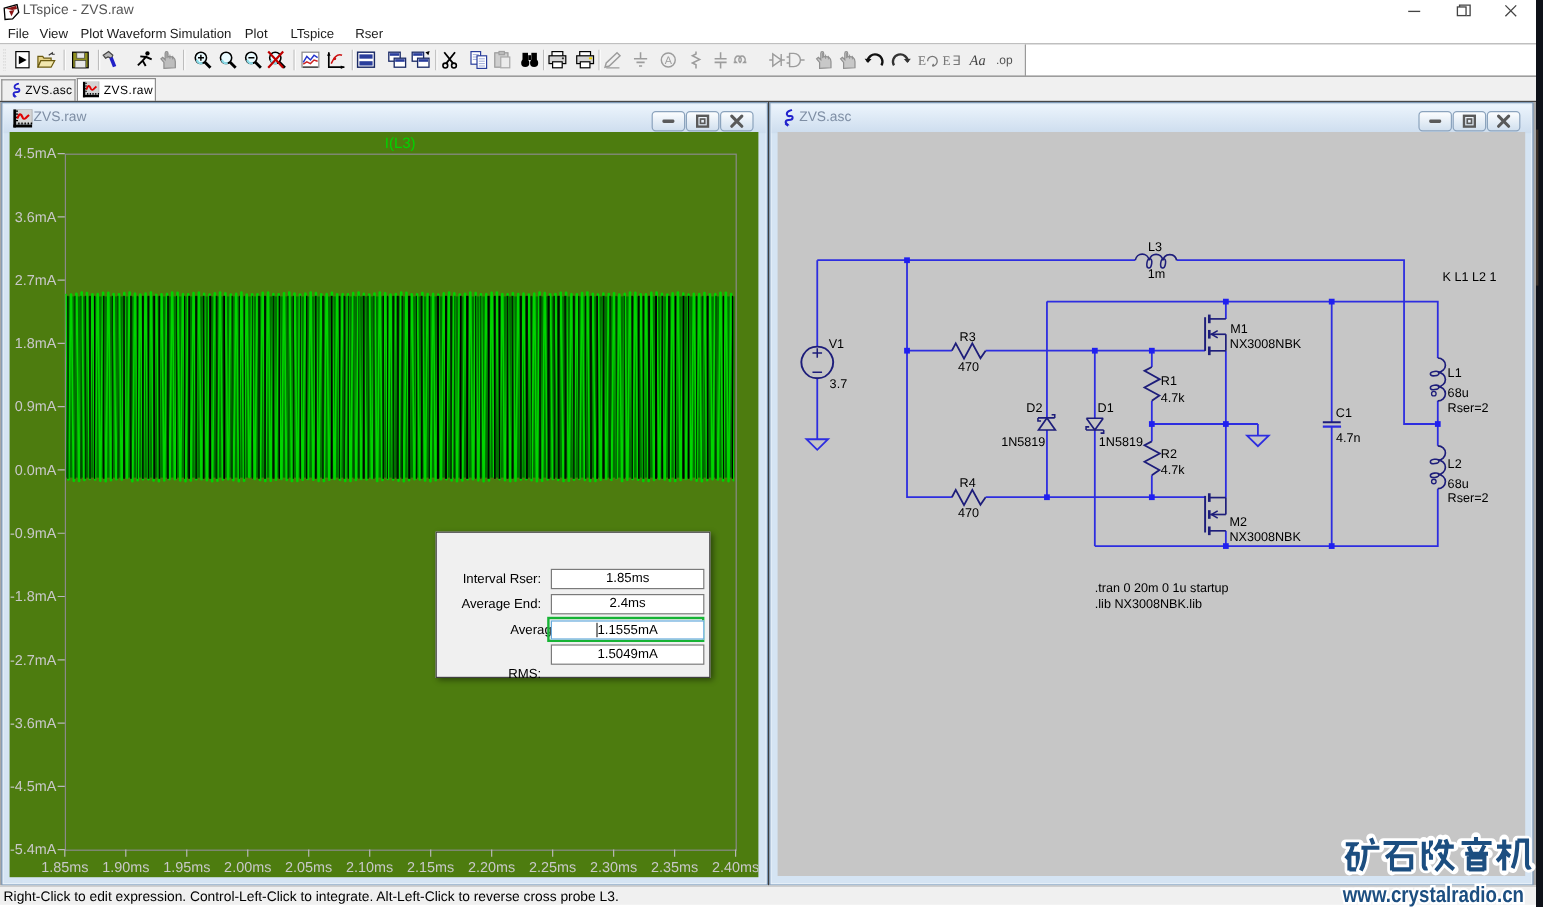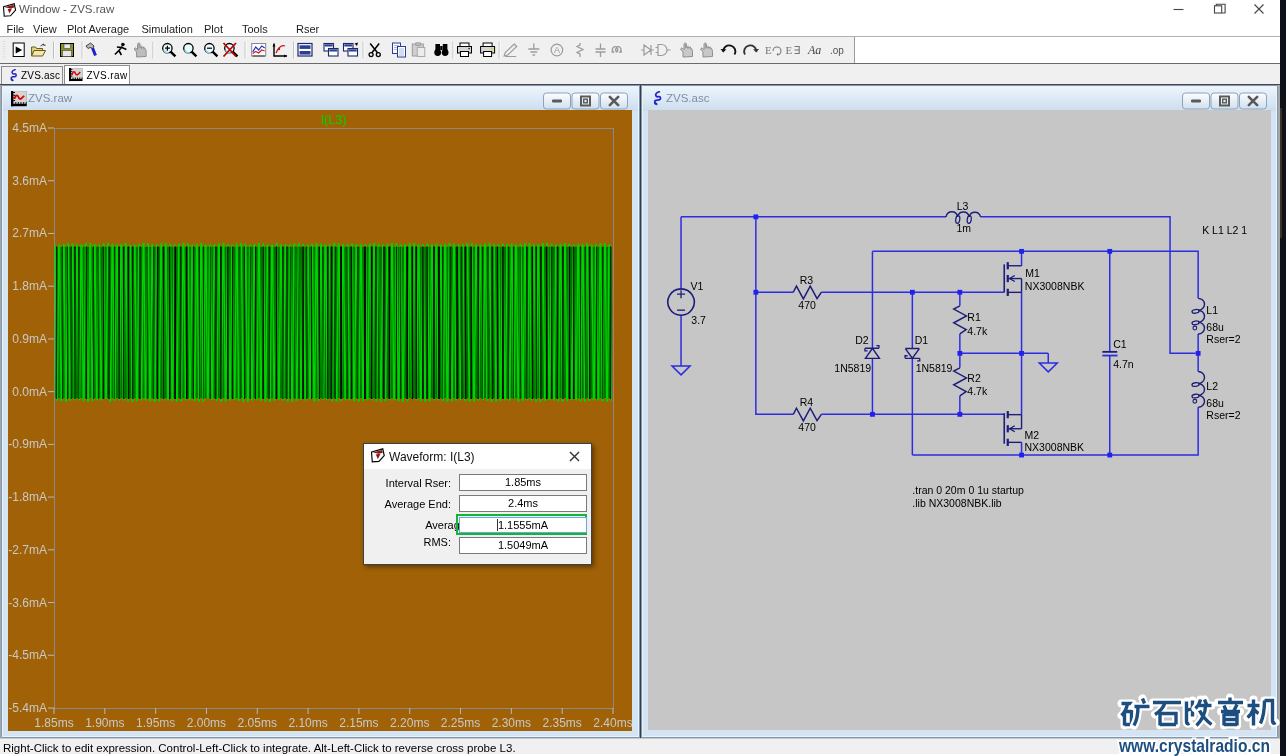--- a/index.html
+++ b/index.html
@@ -19,36 +19,36 @@
 </style></head><body>
 
 <div class="abs" style="left:0;top:0;width:1286px;height:20px;background:#fff">
   <svg width="20" height="20" style="position:absolute;left:2px;top:3px">
       <g transform="translate(1,0) scale(1.0)">
         <path d="M0.5,3.8 L11.2,0.8 L12.6,7.2 L7.5,12.8 L1.2,13.2 Z" fill="#fff" stroke="#000" stroke-width="1.1"></path>
         <path d="M1.8,4.2 L10.5,1.8 L11.2,4.6 L7.2,5.4 Z" fill="#8b1515"></path>
         <path d="M4.6,6.2 L9,5.3 L6.6,10.6 Z" fill="#8b1515"></path>
       </g>
     </svg>
-  <span style="position:absolute;left:19px;top:3px;font-size:11.5px;color:#555">Window - ZVS.raw</span>
+  <span style="position:absolute;left:19px;top:3px;font-size:11.5px;color:#555">LTspice - ZVS.raw</span>
   <svg width="260" height="20" style="position:absolute;left:1026px;top:0">
     <path d="M147.5,9.5 h10" stroke="#444" stroke-width="1.1"></path>
     <rect x="188.5" y="5.8" width="7.2" height="7.2" fill="none" stroke="#444" stroke-width="1.1"></rect>
     <path d="M190.3,5.8 v-1.6 h8.8 v8.8 h-3" fill="none" stroke="#444" stroke-width="1.1"></path>
     <path d="M228.5,4.5 l9,9 m0,-9 l-9,9" stroke="#444" stroke-width="1.1"></path>
   </svg>
 </div>
 
 <div id="menubar" class="abs" style="left:0;top:20px;width:1286px;height:16px;background:#fff">
   <span style="left:6.5px">File</span>
     <span style="left:33px">View</span>
-  <span style="left:67px">Plot Average</span>
+  <span style="left:67px">Plot Waveform</span>
     <span style="left:141.5px">Simulation</span>
   <span style="left:204px">Plot</span>
-    <span style="left:242px">Tools</span>
+    <span style="left:242px">LTspice</span>
   <span style="left:296px">Rser</span>
 </div>
 <div class="abs" style="left:0;top:36px;width:1286px;height:1px;background:#b0b0b0"></div>
 
 <div class="abs" style="left:0;top:37px;width:855px;height:26px;background:#f0f0f0;border-right:1px solid #9a9a9a">
 <svg width="860" height="26" style="position:absolute;left:0;top:0" viewBox="0 37 860 26">
       <path d="M3,41 V59 M4.5,41 V59" stroke="#d8d8d8" stroke-width="1" stroke-dasharray="1,1.5"></path>
       <path d="M53.5,41.5 V58.5" stroke="#bdbdbd" stroke-width="1"></path>
       <path d="M54.5,41.5 V58.5" stroke="#fcfcfc" stroke-width="1"></path>
       <path d="M82.1,41.5 V58.5" stroke="#bdbdbd" stroke-width="1"></path>
@@ -221,21 +221,21 @@
             <rect x="60" y="1" width="27" height="16" rx="3" fill="url(#btng)" stroke="#8ba3bd"></rect>
             <rect x="69.0" y="4.5" width="9" height="9" fill="none" stroke="#5a5a5a" stroke-width="2"></rect>
             <rect x="71.7" y="7.2" width="3.6" height="3.6" fill="none" stroke="#5a5a5a" stroke-width="1.4"></rect>
           </g>
           <g>
             <rect x="88.5" y="1" width="27" height="16" rx="3" fill="url(#btng)" stroke="#8ba3bd"></rect>
             <path d="M97.8,4.8 L106.2,13.2 M97.8,13.2 L106.2,4.8" stroke="#5a5a5a" stroke-width="2.6" stroke-linecap="round"></path>
           </g>
       </svg>
     </div>
-    <div class="abs" style="left:6px;top:24.5px;width:624px;height:621px;background:#a16207">
+    <div class="abs" style="left:6px;top:24.5px;width:624px;height:621px;background:#4d7c0f">
       <svg width="624" height="621" style="position:absolute;left:0;top:0" viewBox="8 110 624 621">
           <rect x="54.5" y="128.5" width="559" height="580" fill="none" stroke="#8a8a8a" stroke-width="1"></rect>
           <path d="M48,128.0 H54" stroke="#b8b8b8" stroke-width="1"></path>
           <text x="47" y="132.0" font-size="12" fill="#c8c8c8" text-anchor="end" font-family="Liberation Sans">4.5mA</text>
           <path d="M48,180.72727272727272 H54" stroke="#b8b8b8" stroke-width="1"></path>
           <text x="47" y="184.72727272727272" font-size="12" fill="#c8c8c8" text-anchor="end" font-family="Liberation Sans">3.6mA</text>
           <path d="M48,233.45454545454544 H54" stroke="#b8b8b8" stroke-width="1"></path>
           <text x="47" y="237.45454545454544" font-size="12" fill="#c8c8c8" text-anchor="end" font-family="Liberation Sans">2.7mA</text>
           <path d="M48,286.1818181818182 H54" stroke="#b8b8b8" stroke-width="1"></path>
           <text x="47" y="290.1818181818182" font-size="12" fill="#c8c8c8" text-anchor="end" font-family="Liberation Sans">1.8mA</text>
@@ -380,42 +380,29 @@
           <rect x="568.67" y="246.5" width="1.75" height="152.5" fill="#000" opacity="0.98"></rect>
           <rect x="573.16" y="246.5" width="1.37" height="152.5" fill="#000" opacity="0.98"></rect>
           <rect x="580.09" y="246.5" width="0.86" height="152.5" fill="#000" opacity="0.75"></rect>
           <rect x="585.35" y="246.5" width="0.79" height="152.5" fill="#000" opacity="0.79"></rect>
           <rect x="589.06" y="246.5" width="1.5" height="152.5" fill="#000" opacity="0.94"></rect>
           <rect x="596.22" y="246.5" width="0.89" height="152.5" fill="#000" opacity="0.92"></rect>
           <rect x="602.4" y="246.5" width="0.87" height="152.5" fill="#000" opacity="0.97"></rect>
           <rect x="609.86" y="246.5" width="0.96" height="152.5" fill="#000" opacity="0.99"></rect>
         </svg>
       <div class="dlg">
-        <div class="bar">
-          <svg width="16" height="16" style="position:absolute;left:6px;top:4px">
-              <g transform="translate(1,0) scale(1.05)">
-                <path d="M0.5,3.8 L11.2,0.8 L12.6,7.2 L7.5,12.8 L1.2,13.2 Z" fill="#fff" stroke="#000" stroke-width="1.1"></path>
-                <path d="M1.8,4.2 L10.5,1.8 L11.2,4.6 L7.2,5.4 Z" fill="#8b1515"></path>
-                <path d="M4.6,6.2 L9,5.3 L6.6,10.6 Z" fill="#8b1515"></path>
-              </g>
-            </svg>
-          <span style="position:absolute;left:25px;top:6px;font-size:12px;color:#111">Waveform: I(L3)</span>
-          <svg width="14" height="14" style="position:absolute;right:9px;top:6px">
-            <path d="M2,2 L11,11 M2,11 L11,2" stroke="#333" stroke-width="1.4"></path>
-            </svg>
-        </div>
         <div class="lbl" style="left:2px;top:33px">Interval Rser:</div>
         <div class="fld" style="top:30px">1.85ms</div>
         <div class="lbl" style="left:2px;top:54px">Average End:</div>
         <div class="fld" style="top:51px">2.4ms</div>
         <div class="lbl" style="left:20px;top:75px">Average:</div>
         <div class="abs" style="left:92px;top:69.5px;width:131px;height:21.5px;border:2.5px solid #17b335"></div>
         <div class="fld" style="top:72.5px;border-color:#66aadd">1.1555mA</div>
         <div class="abs" style="left:133px;top:74.5px;width:1px;height:12px;background:#333"></div>
-        <div class="lbl" style="left:2px;top:92px">RMS:</div>
+        <div class="lbl" style="left:2px;top:112px">RMS:</div>
         <div class="fld" style="top:93px">1.5049mA</div>
       </div>
     </div>
   </div>
 
   <div class="abs" style="left:639.5px;top:0;width:1.5px;height:653px;background:#3c3c3c"></div>
 
   <div class="mdiwin" style="left:641px;top:0;width:637px;height:653px">
     <div class="mdititle">
       <svg width="15" height="16" style="position:absolute;left:7px;top:4px">

